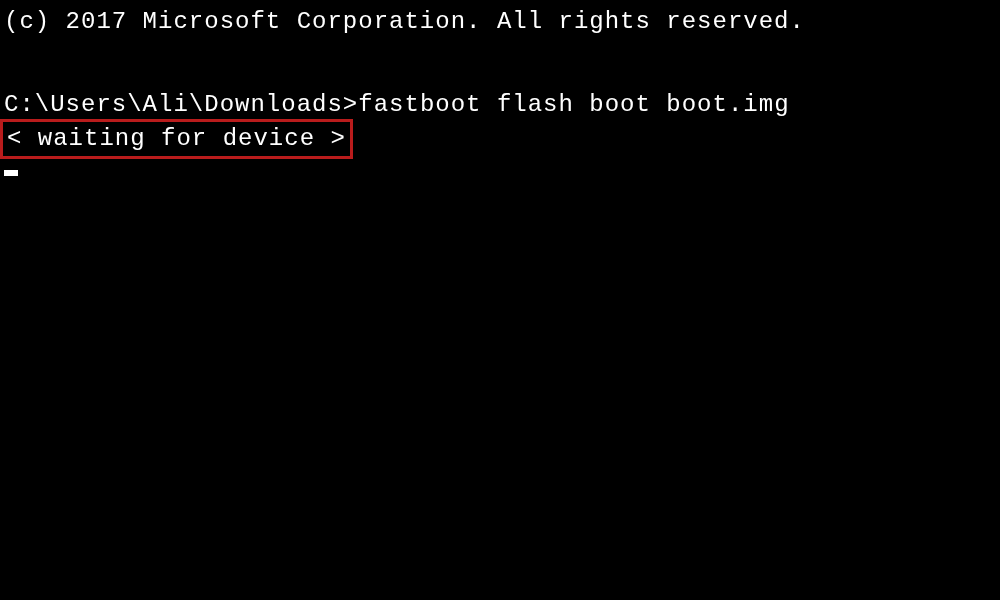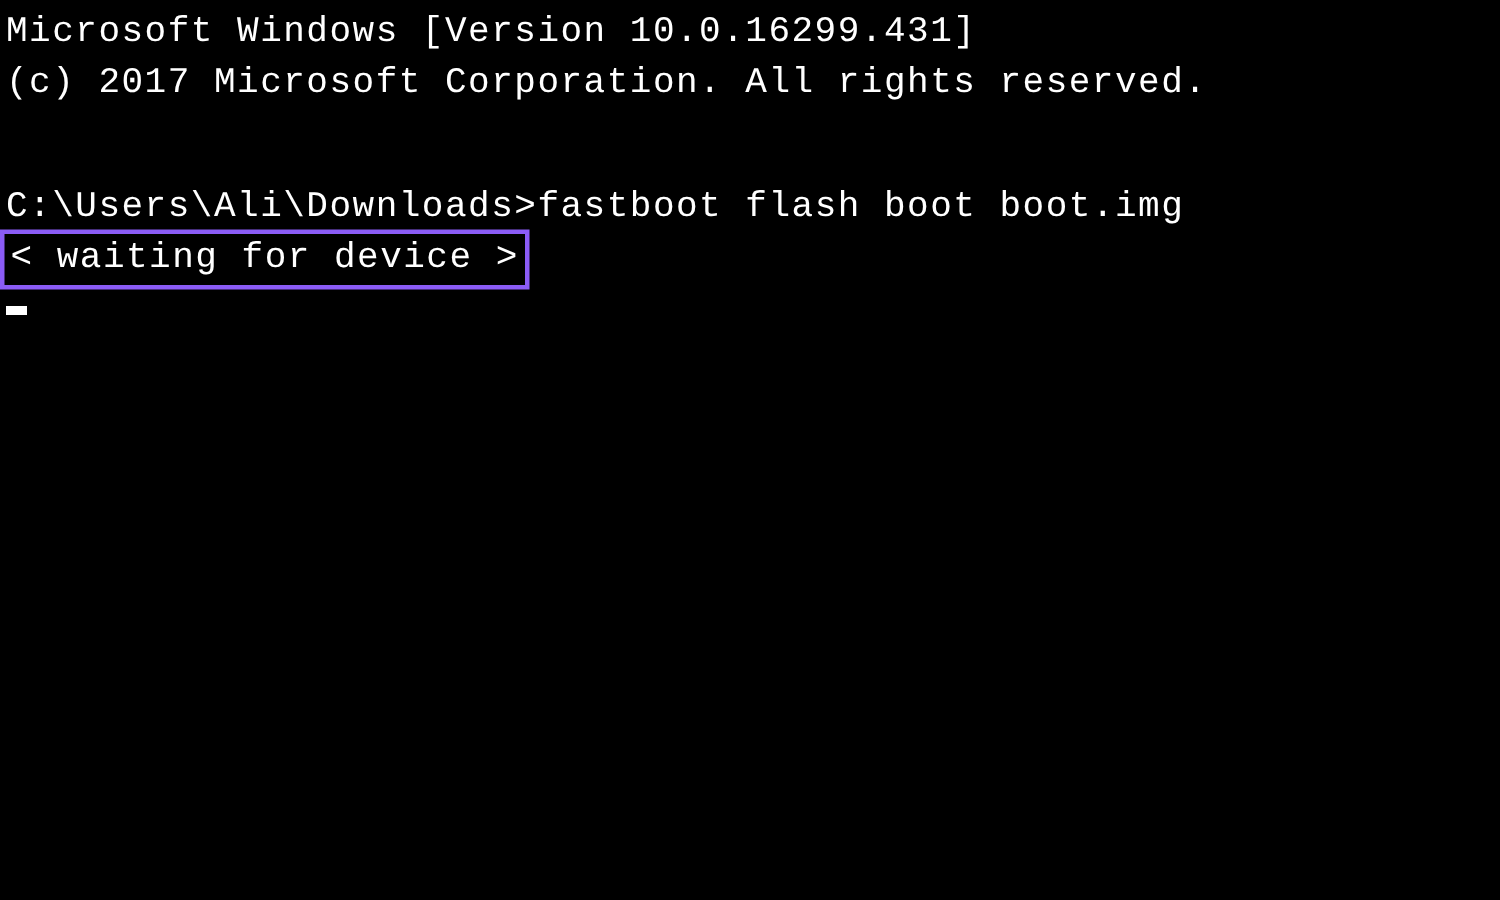--- a/index.html
+++ b/index.html
@@ -31,21 +31,21 @@
     .spacer {
       height: 34px;
     }
     .prompt-line {
       padding-left: 4px;
       line-height: 34px;
       margin-top: 15px;
     }
     .highlighted {
       display: inline-block;
-      border: 3px solid #8b5cf6;
+      border: 3px solid #b91c1c;
       padding: 0 4px;
       line-height: 34px;
       margin-left: 0;
       margin-top: -3px;
     }
     .highlight-row {
       height: 40px;
     }
     .cursor {
       display: inline-block;
@@ -54,21 +54,20 @@
       background-color: #ffffff;
       margin-left: 4px;
       margin-top: 8px;
       vertical-align: top;
     }
   </style>
 </head>
 <body>
 
 <div class="terminal">
-  <div class="line">Microsoft Windows [Version 10.0.16299.431]</div>
   <div class="line">(c) 2017 Microsoft Corporation. All rights reserved.</div>
   <div class="spacer"></div>
   <div class="prompt-line"><span>C:\Users\Ali\Downloads&gt;</span><span>fastboot flash boot boot.img</span></div>
   <div class="highlight-row">
     <span class="highlighted">&lt; waiting for device &gt;</span>
   </div>
   <div>
     <span class="cursor"></span>
   </div>
 </div>

